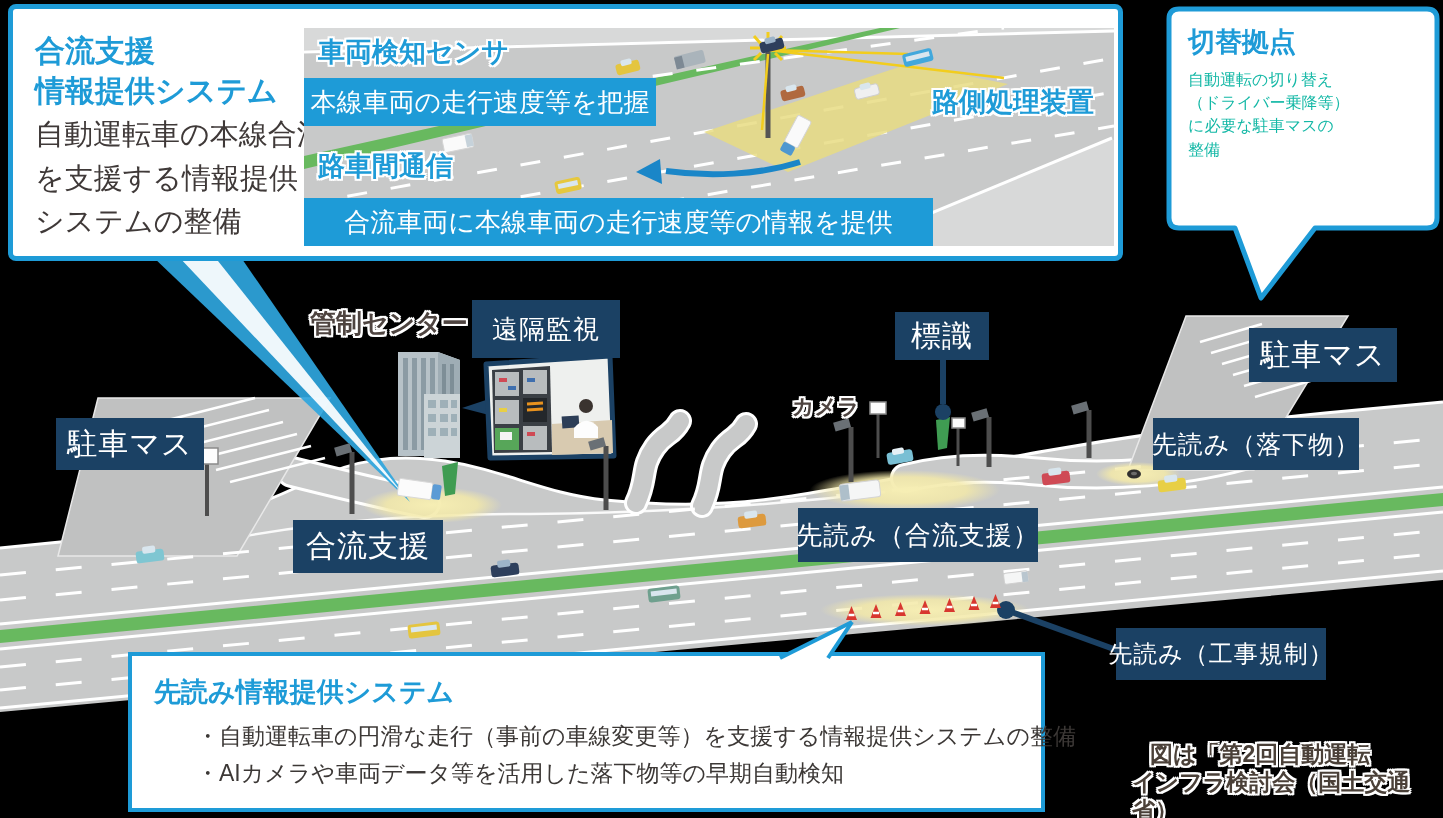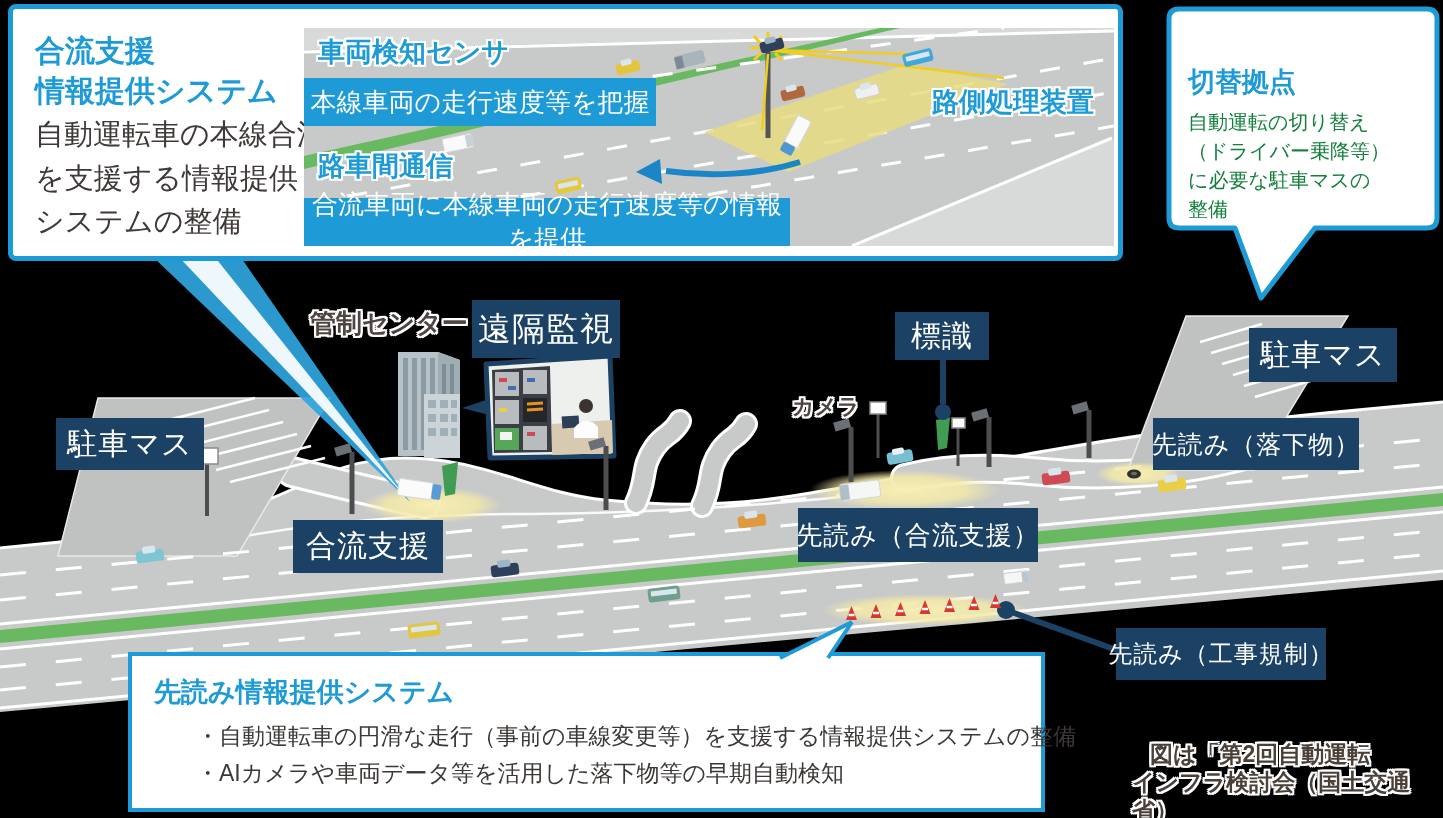--- a/index.html
+++ b/index.html
@@ -24,22 +24,22 @@
   .inset-box .ln{line-height:1.55;}
   
   .navybox{position:absolute;background:#1b4164;color:#fff;display:flex;align-items:center;
            justify-content:center;font-size:30px;letter-spacing:1px;white-space:nowrap;}
   
   .outline-label{position:absolute;color:#4e4440;font-weight:700;white-space:nowrap;
       text-shadow:-2px -2px 0 #fff,2px -2px 0 #fff,-2px 2px 0 #fff,2px 2px 0 #fff,
                   0 -2px 0 #fff,0 2px 0 #fff,-2px 0 0 #fff,2px 0 0 #fff;}
   
   .switch-text{left:1188px;top:24px;width:244px;}
-  .switch-text .t{color:#1e9bd7;font-weight:700;font-size:27px;margin-bottom:8px;margin-top:40px;}
-  .switch-text .b{color:#15803d;font-size:20px;line-height:1.45;white-space:nowrap;margin-top:6px;}
+  .switch-text .t{color:#1e9bd7;font-weight:700;font-size:27px;margin-bottom:8px;}
+  .switch-text .b{color:#14b8a6;font-size:16px;line-height:1.45;white-space:nowrap;margin-top:6px;}
   
   .bottombox{left:128px;top:652px;width:909px;height:152px;background:#fff;
              border:4px solid #1e9bd7;border-radius:0;}
   .bottombox .title{position:absolute;left:22px;top:18px;color:#1e9bd7;font-weight:700;font-size:27px;}
   .bottombox .bullets{position:absolute;left:20px;top:62px;color:#3c3836;font-size:23px;line-height:1.6;white-space:nowrap;margin-left:44px;}
   
   .attribution{left:1132px;top:740px;width:310px;color:#4a4038;font-weight:700;
       font-size:23px;line-height:1.22;
       text-shadow:-2px -2px 0 #fff,2px -2px 0 #fff,-2px 2px 0 #fff,2px 2px 0 #fff,
                   0 -2px 0 #fff,0 2px 0 #fff,-2px 0 0 #fff,2px 0 0 #fff;}
@@ -388,39 +388,39 @@
           </g>
         <g transform="translate(492,106) rotate(28)">
             <rect x="-7" y="-18" width="15" height="30" rx="2" fill="#fafafa" stroke="#d4d4d4"></rect>
             <rect x="-7" y="12" width="13" height="10" rx="2" fill="#4e98d0"></rect>
           </g>
       </g>
     </svg>
     <div class="inset-label" style="left:14px;top:6px;">車両検知センサ</div>
     <div class="inset-box" style="left:0;top:50px;width:352px;height:48px;">本線車両の走行速度等を把握</div>
     <div class="inset-label" style="left:14px;top:120px;">路車間通信</div>
-    <div class="inset-box" style="left:0;top:170px;width:486px;height:48px;">合流車両に本線車両の走行速度等の情報を提供</div>
+    <div class="inset-box" style="left:0;top:170px;width:629px;height:48px;">合流車両に本線車両の走行速度等の情報を提供</div>
     <div class="inset-label" style="left:628px;top:56px;">路側処理装置</div>
   </div>
 
   <svg class="abs" style="left:1163px;top:6px;" width="280" height="300" viewBox="0 0 280 300">
     <path d="M16,3 H264 Q274,3 274,13 V212 Q274,222 264,222 H152 L98,292 L72,222 H16 Q6,222 6,212 V13 Q6,3 16,3 Z" fill="#fff" stroke="#1e9bd7" stroke-width="5" stroke-linejoin="round"></path>
   </svg>
   <div class="abs switch-text">
     <div class="t">切替拠点</div>
     <div class="b">
       <div>自動運転の切り替え</div>
       <div>（ドライバー乗降等）</div>
       <div>に必要な駐車マスの</div>
       <div>整備</div>
     </div>
   </div>
 
   <div class="outline-label" style="left:310px;top:306px;font-size:26px;">管制センター</div>
-  <div class="navybox" style="left:472px;top:300px;width:148px;height:58px;font-size:33px;">遠隔監視</div>
+  <div class="navybox" style="left:472px;top:300px;width:148px;height:58px;font-size:26px;">遠隔監視</div>
   <div class="navybox" style="left:895px;top:312px;width:94px;height:48px;">標識</div>
   <div class="outline-label" style="left:792px;top:392px;font-size:22px;">カメラ</div>
   <div class="navybox" style="left:56px;top:418px;width:148px;height:52px;">駐車マス</div>
   <div class="navybox" style="left:1249px;top:328px;width:148px;height:54px;">駐車マス</div>
   <div class="navybox" style="left:293px;top:520px;width:150px;height:53px;">合流支援</div>
   <div class="navybox" style="left:798px;top:508px;width:240px;height:54px;font-size:26px;">先読み（合流支援）</div>
   <div class="navybox" style="left:1153px;top:418px;width:206px;height:52px;font-size:25px;">先読み（落下物）</div>
   <div class="navybox" style="left:1116px;top:628px;width:210px;height:52px;font-size:24px;">先読み（工事規制）</div>
 
   <div class="abs bottombox">

